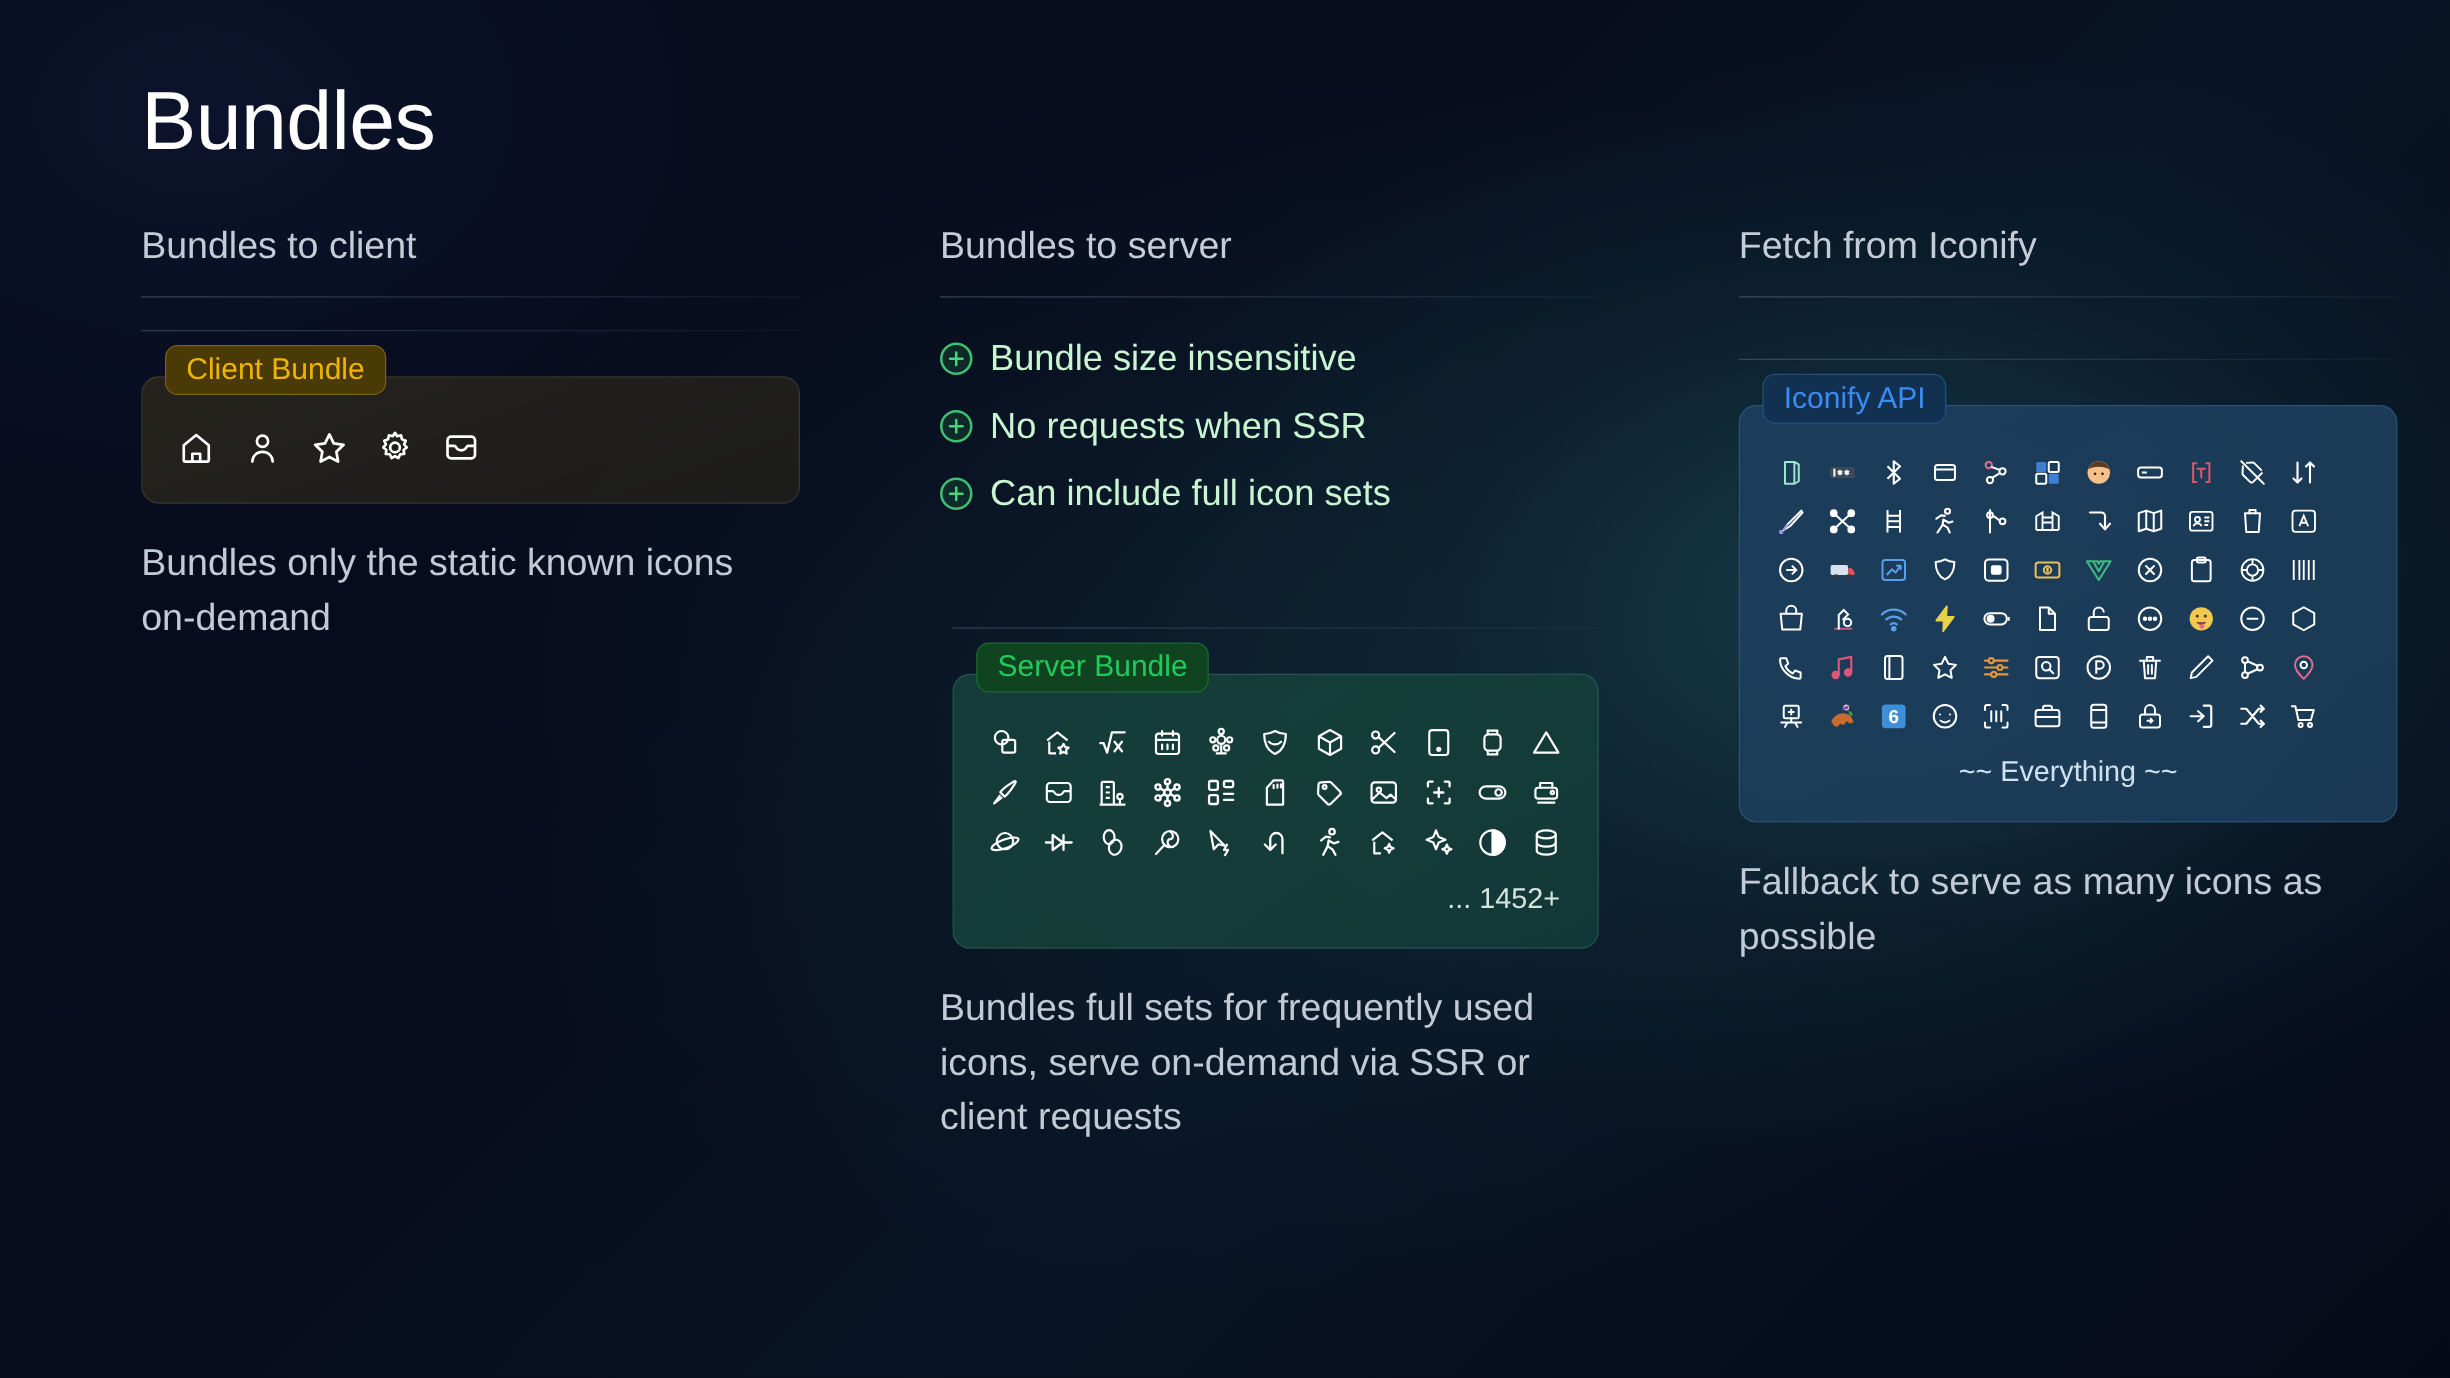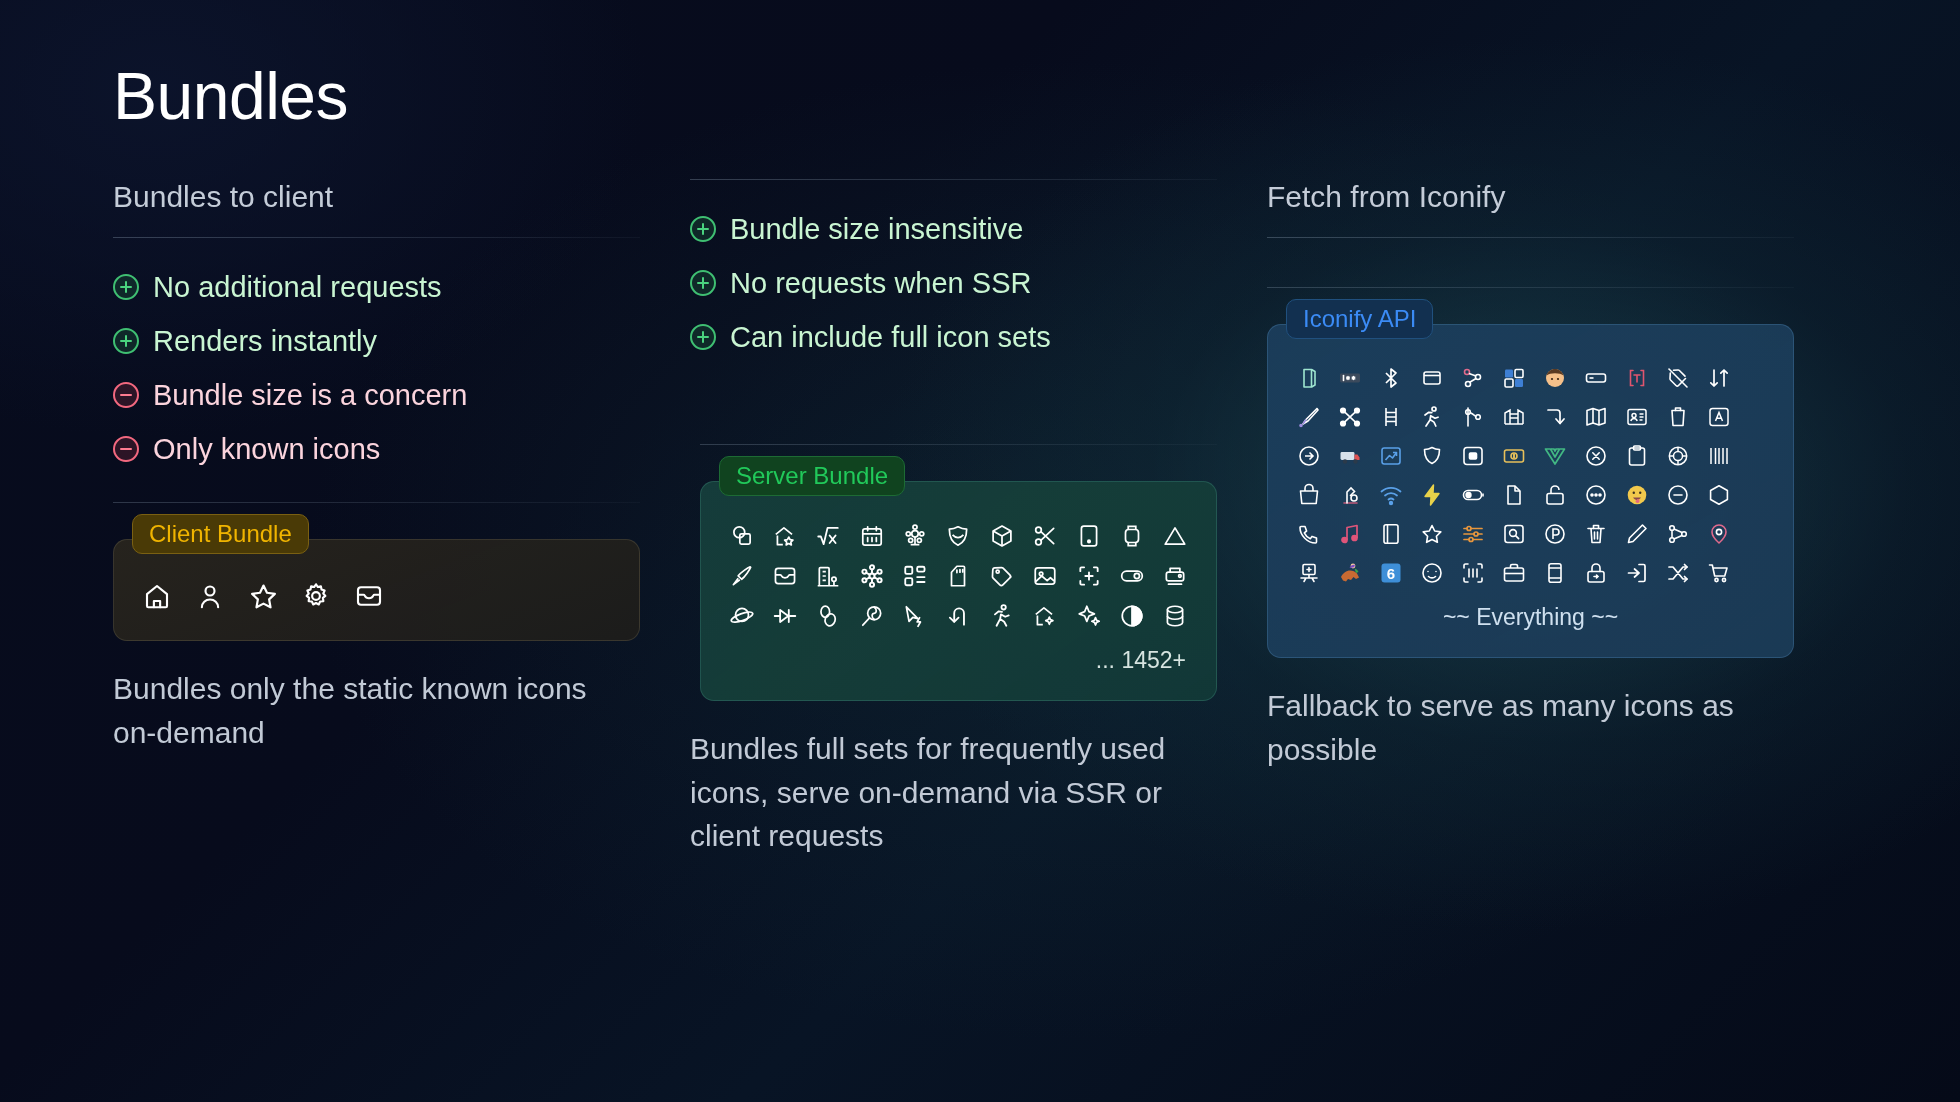--- a/index.html
+++ b/index.html
@@ -32,21 +32,21 @@
     font-weight: 400;
     color: #ffffff;
     letter-spacing: -0.5px;
     line-height: 1.05;
     margin-bottom: 48px;
   }
 
   
   .columns {
     display: flex;
-    gap: 50px;
+    gap: 112px;
     align-items: flex-start;
   }
   .column { width: 527px; flex: 0 0 527px; }
 
   .col-head {
     font-size: 30px;
     color: #c4ccd8;
     font-weight: 400;
     line-height: 1.2;
     padding-bottom: 22px;
@@ -188,38 +188,20 @@
   <div id="frame">
 
     <h1 class="title">Bundles</h1>
 
     <div class="columns">
 
       <div class="column">
         <div class="col-head">Bundles to client</div>
         <div class="rule"></div>
 
-        <ul class="plist">
-          <li class="pitem pro">
-            <span class="badge-ico plus"></span>
-            <span class="ptxt">No additional requests</span>
-          </li>
-          <li class="pitem pro">
-            <span class="badge-ico plus"></span>
-            <span class="ptxt">Renders instantly</span>
-          </li>
-          <li class="pitem con">
-            <span class="badge-ico minus"></span>
-            <span class="ptxt">Bundle size is a concern</span>
-          </li>
-          <li class="pitem con">
-            <span class="badge-ico minus"></span>
-            <span class="ptxt">Only known icons</span>
-          </li>
-        </ul>
 
         <div class="panel-wrap">
           <div class="panel-rule"></div>
           <div class="panel client">
             <div class="panel-label client">Client Bundle</div>
             <div class="icon-row">
               <span class="glyph">
                 <svg width="30" height="30" viewBox="0 0 24 24" fill="none" stroke="#fff" stroke-width="1.7" stroke-linecap="round" stroke-linejoin="round">
                     <path d="M4 10.5 12 4l8 6.5V20a1 1 0 0 1-1 1H5a1 1 0 0 1-1-1z"></path>
                     <path d="M9.5 21v-5h5v5"></path>
@@ -249,20 +231,21 @@
                   </svg>
               </span>
             </div>
           </div>
         </div>
 
         <div class="caption">Bundles only the static known icons on-demand</div>
       </div>
 
       <div class="column">
+        <div class="col-head">Bundles to server</div>
         <div class="rule"></div>
 
         <ul class="plist">
           <li class="pitem pro">
             <span class="badge-ico plus"></span>
             <span class="ptxt">Bundle size insensitive</span>
           </li>
           <li class="pitem pro">
             <span class="badge-ico plus"></span>
             <span class="ptxt">No requests when SSR</span>

